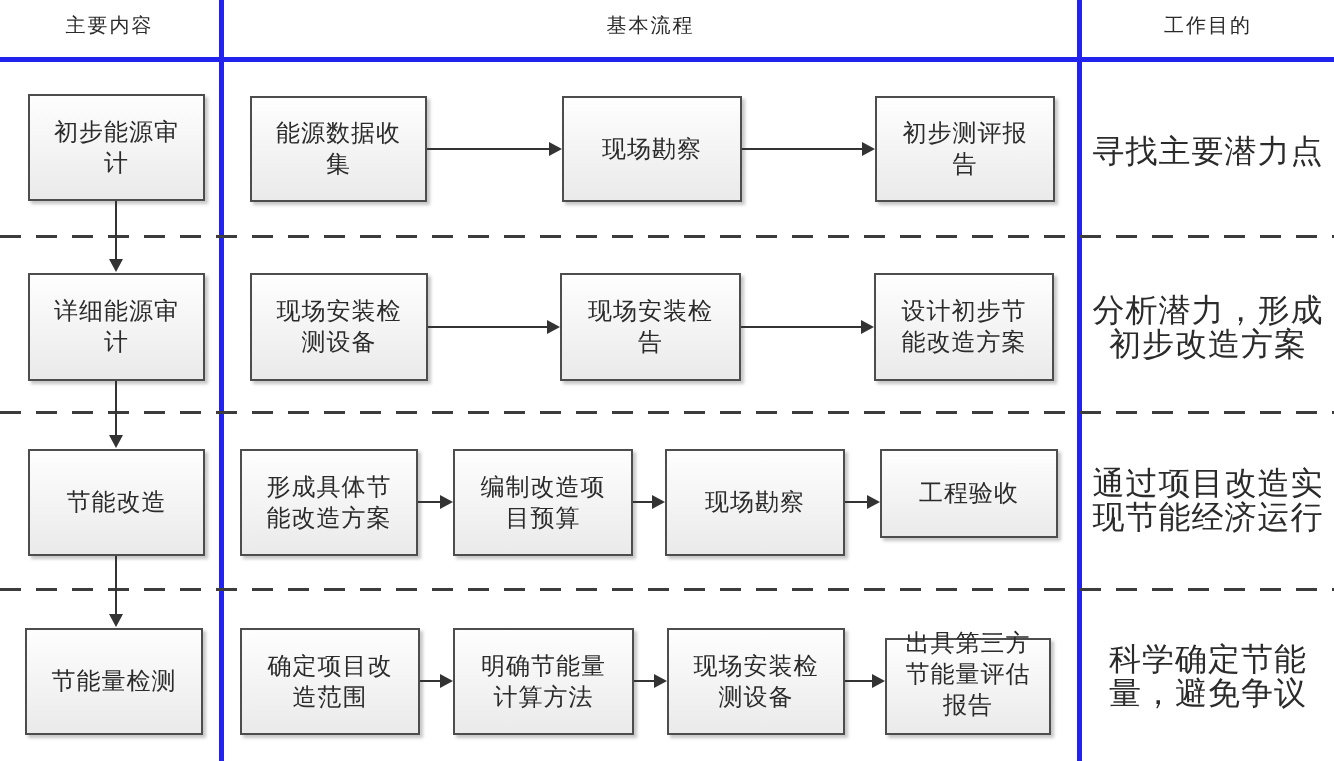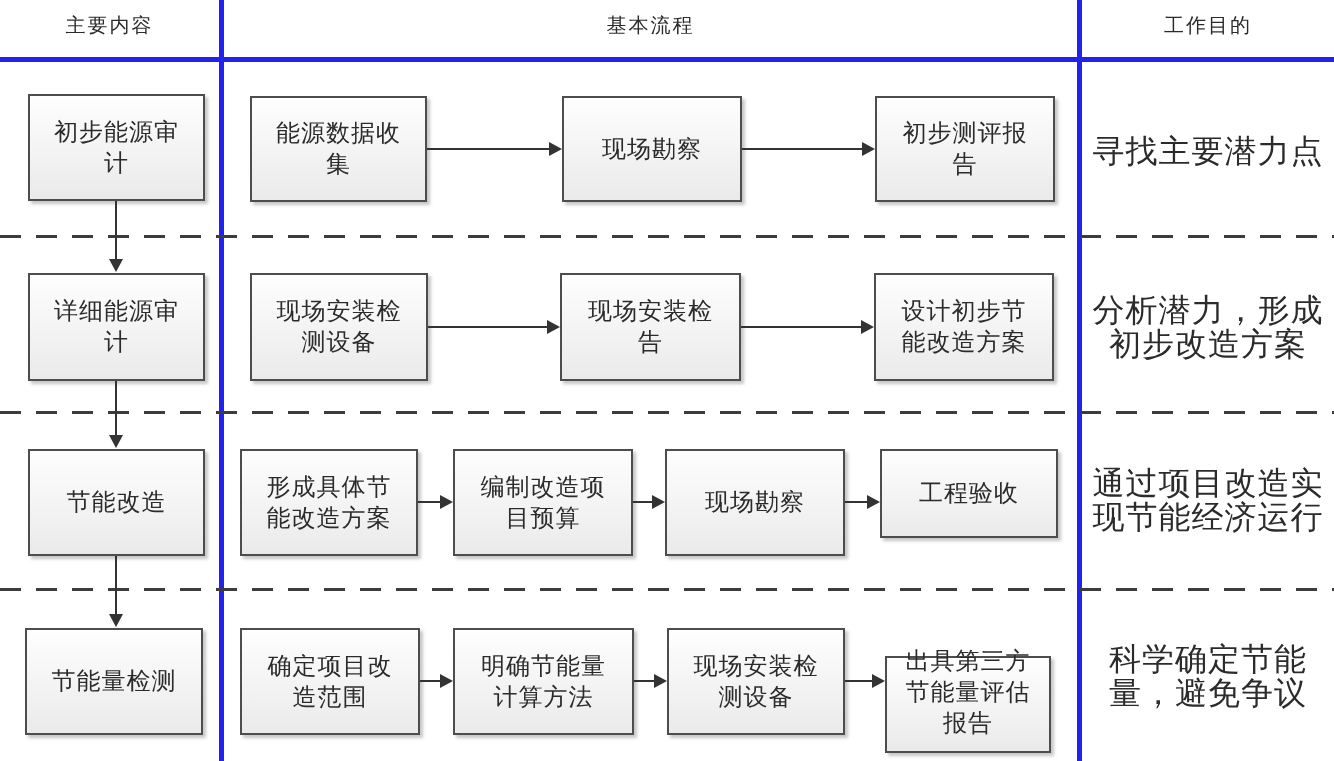--- a/index.html
+++ b/index.html
@@ -177,21 +177,21 @@
       <span class="head"></span>
     </div>
   <div class="box" style="left:667px; top:628px; width:178px; height:107px;">
     <div class="txt">现场安装检
 测设备</div>
   </div>
   <div class="ar" style="left:845px; top:681px; width:40px;">
       <span class="shaft"></span>
       <span class="head"></span>
     </div>
-  <div class="box overflow-top" style="left:885px; top:638px; width:166px; height:97px;margin-top:18px;">
+  <div class="box overflow-top" style="left:885px; top:638px; width:166px; height:97px;">
     <div class="txt">出具第三方
 节能量评估
 报告</div>
   </div>
   <div class="purpose" style="left:1086px; top:642px; width:244px;">科学确定节能
 量，避免争议</div>
 
 </div>
 
 </body></html>

